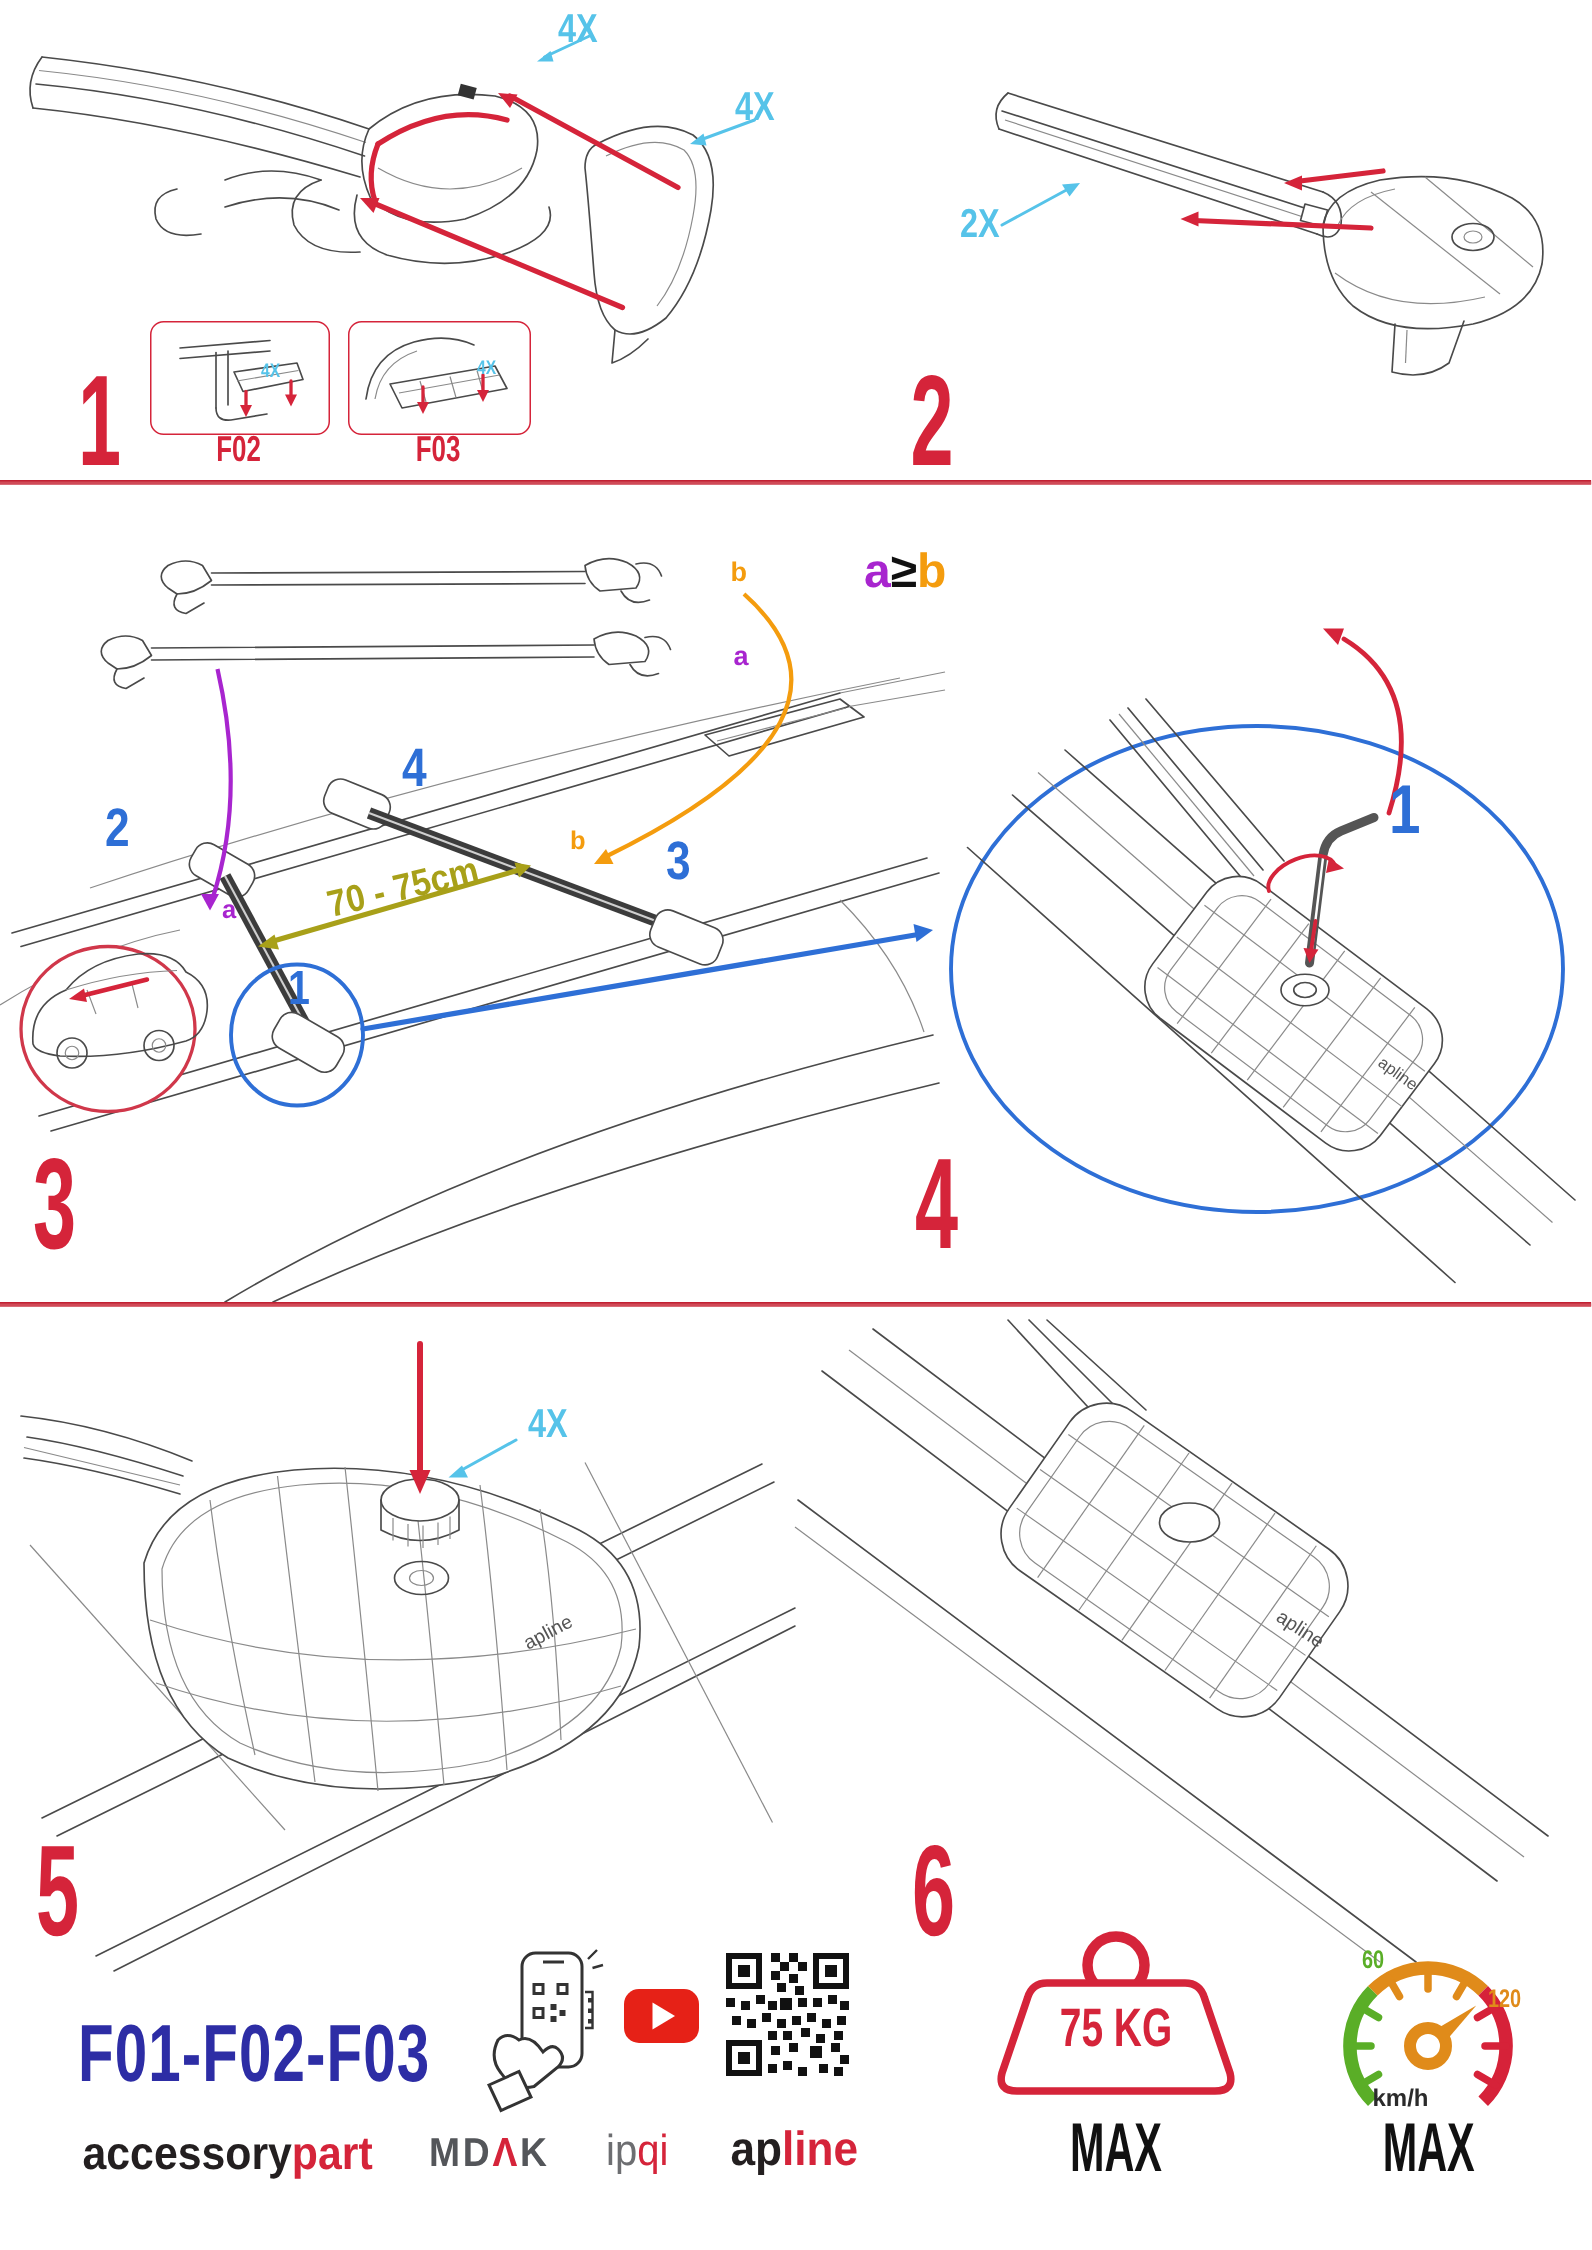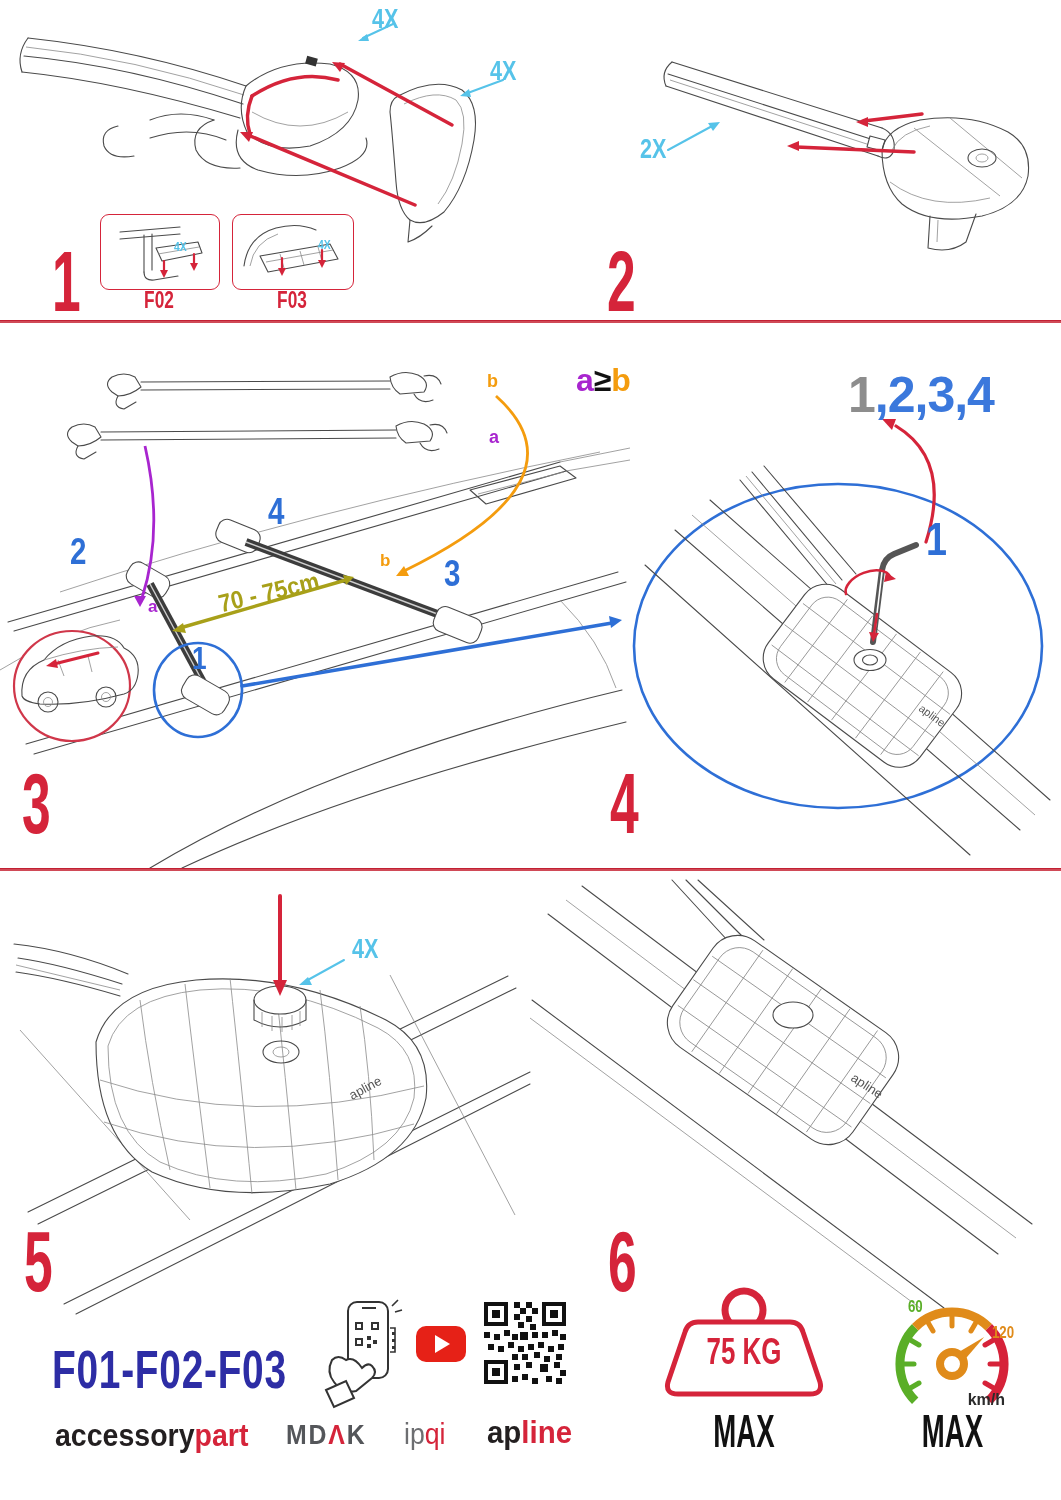--- a/index.html
+++ b/index.html
@@ -280,23 +280,20 @@
 
     <path class="redln" style="stroke-width:2.6" d="M216,264 A 23 13 -22 1 1 260,247"></path>
     <polygon class="redf" points="266,249 256,242 254,252"></polygon>
     <path class="redln" style="stroke-width:2.6" d="M247,284 L244,304"></path>
     <polygon class="redf" points="243,312 239,302 249,303"></polygon>
 
     <path class="redln" style="stroke-width:3.2" d="M296,212 Q322,130 266,96"></path>
     <polygon class="redf" points="252,89 266,89 262,100"></polygon>
     <text x="288" y="380" transform="rotate(36 288 380)" font-size="11" fill="#555" font-family="Liberation Sans, sans-serif">apline</text>
   </svg>
-  <span class="seq" style="left:848px;top:370px">
-    <span style="color:#8d8d8d">1</span><span style="color:#3b78dc">,2,3,4</span>
-  </span>
   <span class="bluenum" style="left:926px;top:516px;font-size:46px">1</span>
   <span class="stepnum" style="left:610px;top:760px">4</span>
 
   <div class="divider" style="top:868px"></div>
 
   <svg class="abs" style="left:0;top:880px" width="530" height="430" viewBox="0 0 530 430">
 
     <path class="ln" d="M14,64 Q70,70 128,94"></path>
     <path class="ln" d="M18,78 Q60,84 122,104"></path>
     <path class="ln" d="M16,92 Q60,98 120,116"></path>
@@ -489,16 +486,16 @@
       <line x1="124" y1="72" x2="110" y2="72" stroke="#d62239"></line>
       <line x1="117" y1="98" x2="105" y2="91" stroke="#d62239"></line>
     </g>
     <g transform="rotate(-40 72 72)">
         <path d="M72,65 L114,72 L72,79 Z" fill="#e08b1a"></path>
       </g>
     <circle cx="72" cy="72" r="12" stroke="#e08b1a" stroke-width="8" fill="#fff"></circle>
   </svg>
   <span class="gaugelab" style="left:908px;top:1298px;color:#5aae27">60</span>
   <span class="gaugelab" style="left:992px;top:1324px;color:#e08b1a">120</span>
-  <span class="abs" style="left:915px;top:1392px;width:90px;text-align:right;color:#2b2b2b;font-weight:bold;font-size:16px;line-height:1">km/h</span>
+  <span class="abs" style="left:915px;top:1392px;width:90px;text-align:left;color:#2b2b2b;font-weight:bold;font-size:16px;line-height:1">km/h</span>
   <span class="maxlab" style="left:880px;top:1408px;width:145px">MAX</span>
 
 </div>
 
 </body></html>

